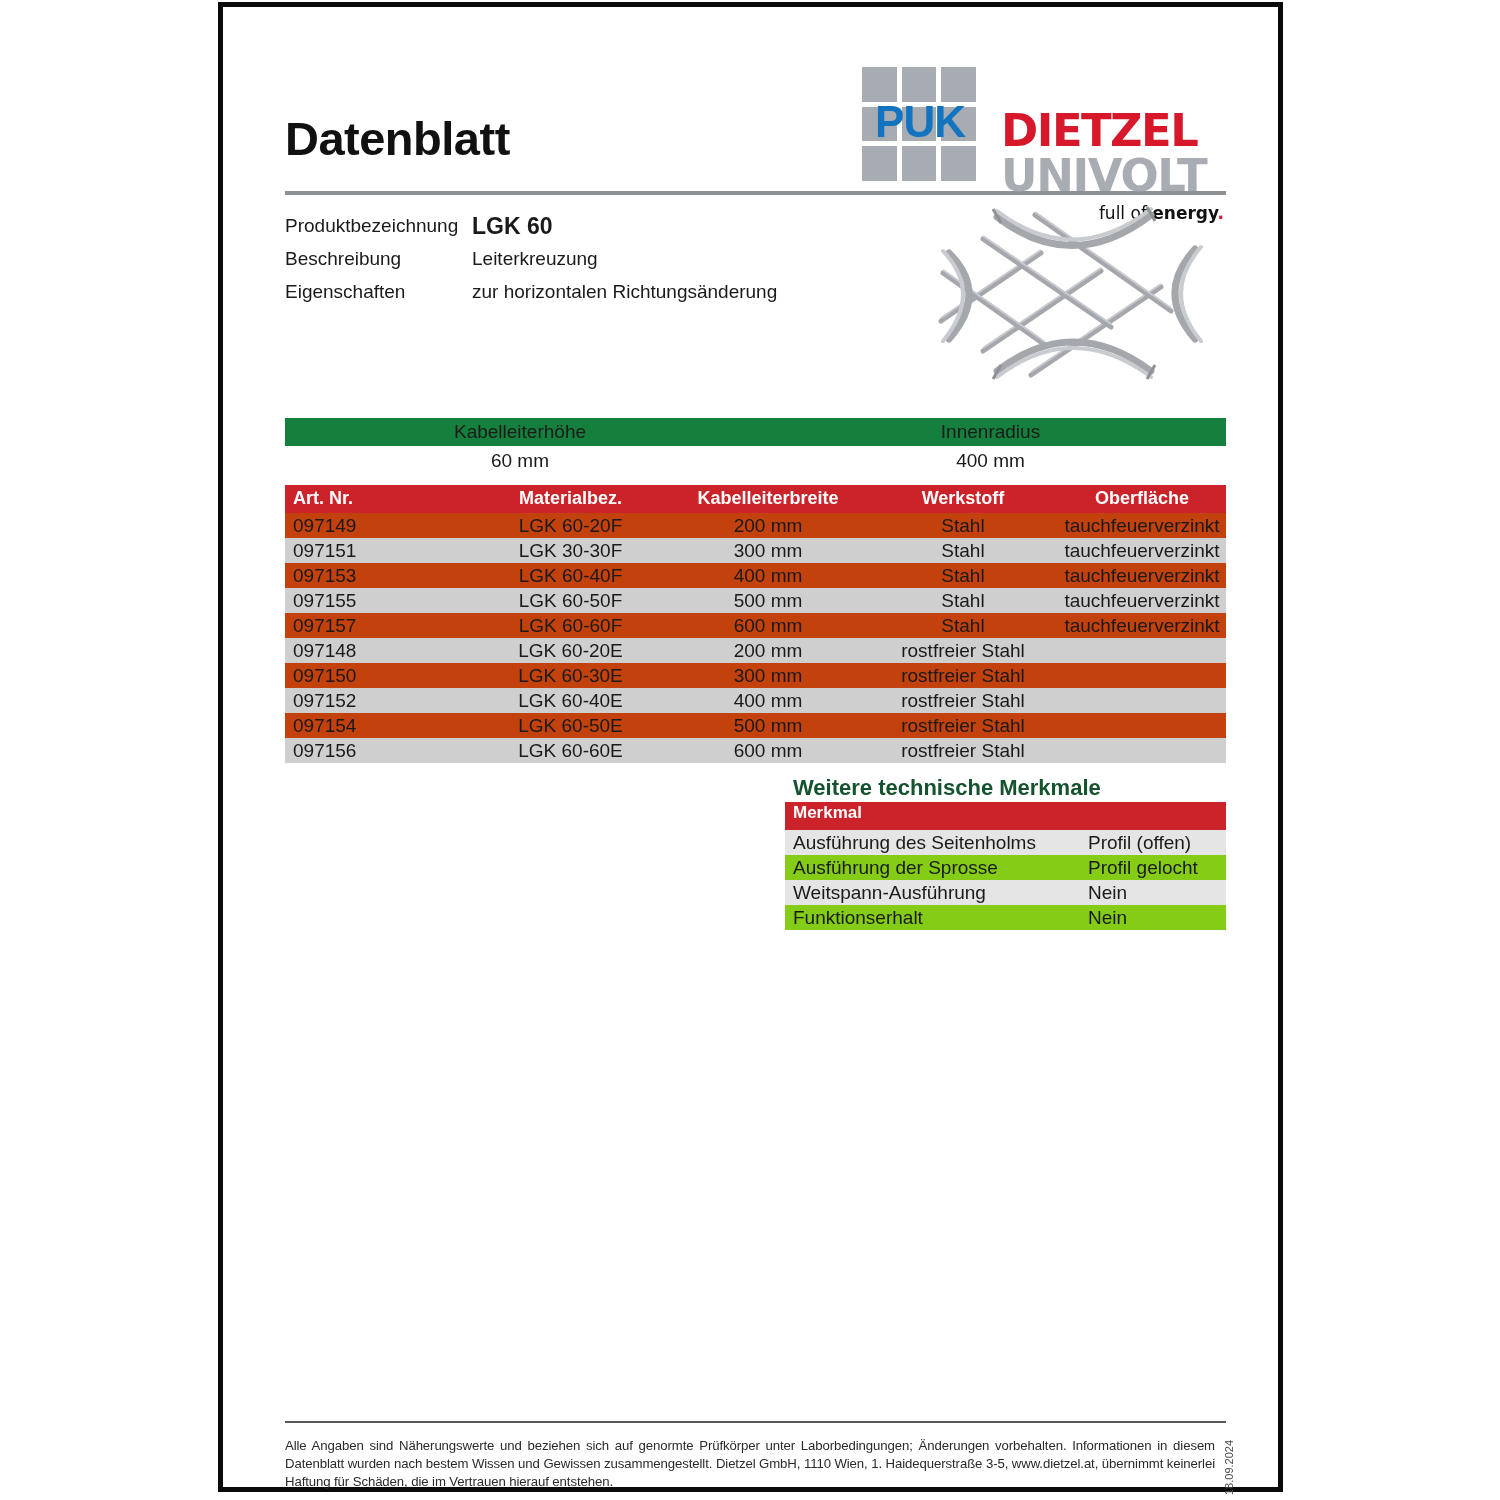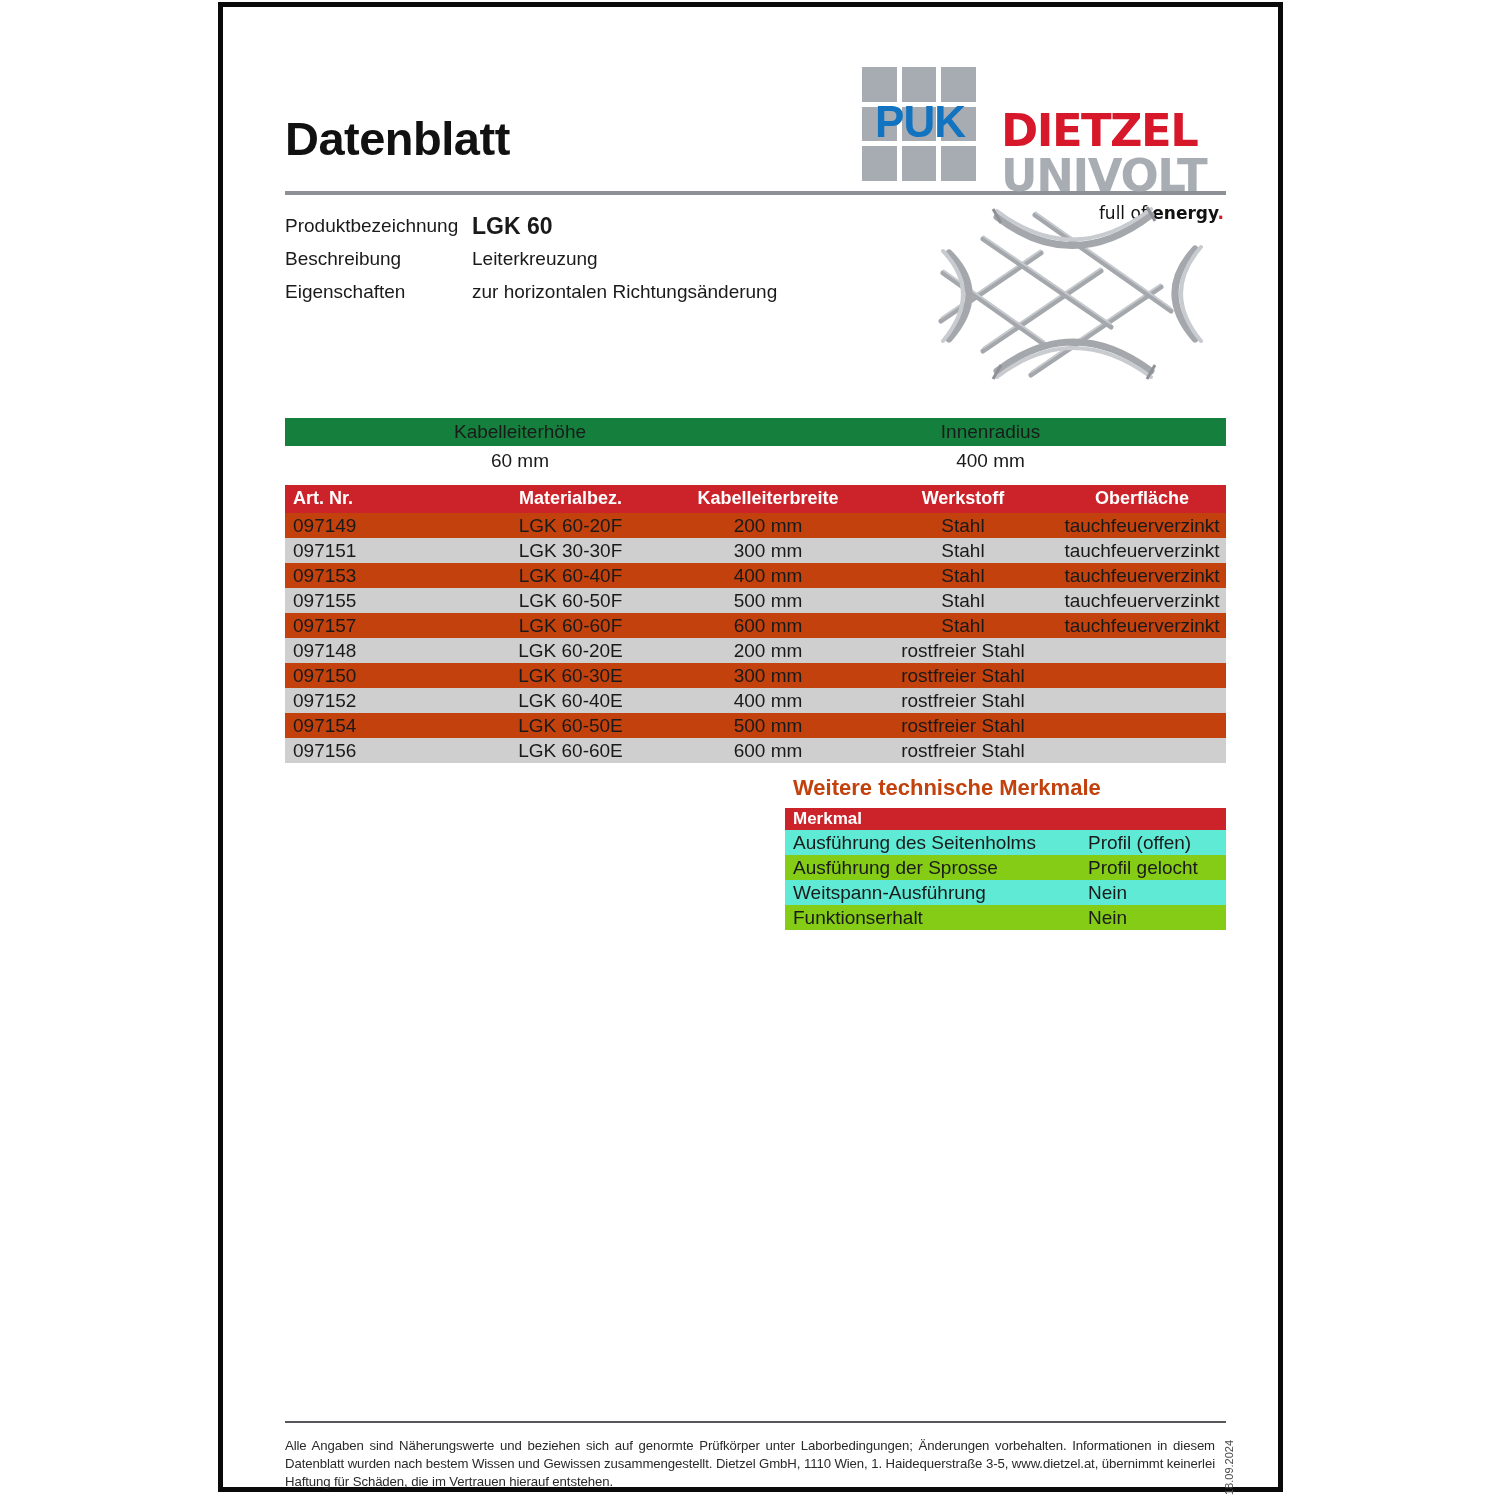--- a/index.html
+++ b/index.html
@@ -228,40 +228,40 @@
   
   .feat-wrap {
     position: absolute;
     left: 562px;
     top: 768px;
     width: 441px;
   }
   .feat-title {
     font-size: 22px;
     font-weight: bold;
-    color: #c2410c;
-    margin: 0 0 7px 8px;
+    color: #14532d;
+    margin: 0 0 1px 8px;
     line-height: 26px;
   }
   .feat-head {
     position: relative;
-    height: 22px;
+    height: 28px;
     background: #cc2229;
   }
   .feat-head .th {
     position: absolute;
     left: 8px; top: 1px;
     font-size: 17px;
     font-weight: bold;
     color: #ffffff;
   }
   .feat-row {
     position: relative;
     height: 25px;
-    background: #5eead4;
+    background: #e5e5e5;
   }
   .feat-row.alt { background: #84cc16; }
   .feat-row .fk {
     position: absolute;
     left: 8px; top: 2px;
     font-size: 19px;
     color: #1a1a1a;
     white-space: nowrap;
   }
   .feat-row .fv {

